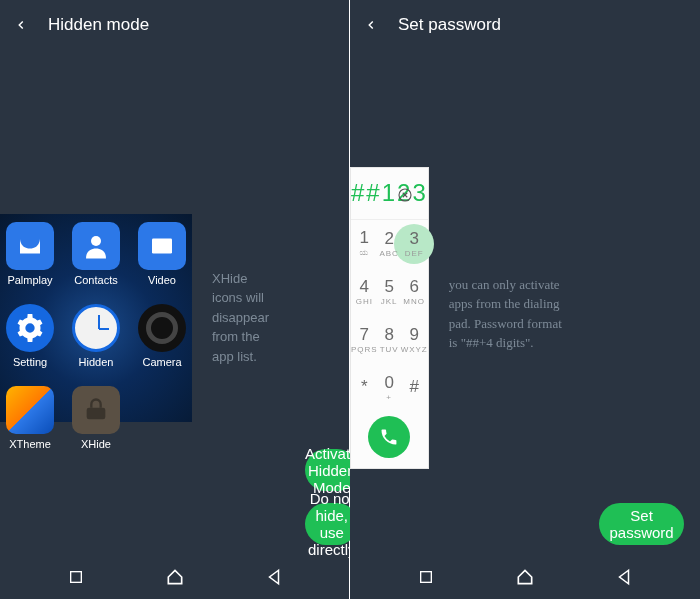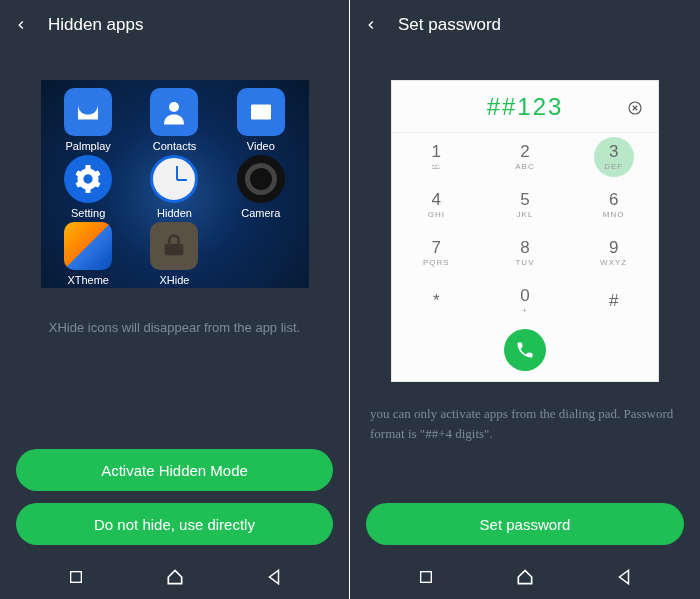--- a/index.html
+++ b/index.html
@@ -22,32 +22,32 @@
   .screen.left { border-right: 1px solid #fff; }
   .header {
     height: 50px;
     display: flex;
     align-items: center;
     padding: 0 12px;
     gap: 18px;
   }
   .back { width: 18px; height: 18px; display:flex; align-items:center; justify-content:center; cursor:pointer; }
   .title { font-size: 17px; font-weight: 400; }
-  .content { flex: 1; display:flex; flex-direction:column; align-items:center; }
+  .content { flex: 1; display:flex; flex-direction:row; align-items:center; }
   
   .appgrid-wrap {
     width: 268px;
     height: 208px;
     margin-top: 30px;
     background: radial-gradient(circle at 50% 55%, #1a4a8a 0%, #0a2a5a 40%, #061830 100%);
     padding: 8px 6px;
     display: grid;
     grid-template-columns: repeat(3, 1fr);
     grid-template-rows: repeat(3, 1fr);
-    gap: 3px;
+    gap: 18px;
   }
   .appcell { display:flex; flex-direction:column; align-items:center; justify-content:center; gap:4px; cursor:pointer; }
   .appicon {
     width: 48px; height: 48px; border-radius: 10px;
     display:flex; align-items:center; justify-content:center;
     font-size: 26px; color:#fff;
   }
   .applabel { font-size: 11px; color: #fff; text-align:center; }
   
   .ic-palmplay { background:#2c78e8; }
@@ -120,21 +120,21 @@
 </head>
 <body>
 
 <div class="screen left">
   <div class="header">
     <div class="back">
       <svg width="14" height="14" viewBox="0 0 24 24" fill="none" stroke="#fff" stroke-width="2.5">
           <polyline points="15 18 9 12 15 6"></polyline>
         </svg>
     </div>
-    <div class="title">Hidden apps</div>
+    <div class="title">Hidden mode</div>
   </div>
   <div class="content">
     <div class="appgrid-wrap">
       <div class="appcell">
         <div class="appicon ic-palmplay">
           <svg width="30" height="30" viewBox="0 0 24 24" fill="#fff">
               <path d="M4 6 C4 6 4 14 12 14 C20 14 20 6 20 6 L20 18 L4 18 Z"></path>
             </svg>
         </div>
         <div class="applabel">Palmplay</div>

